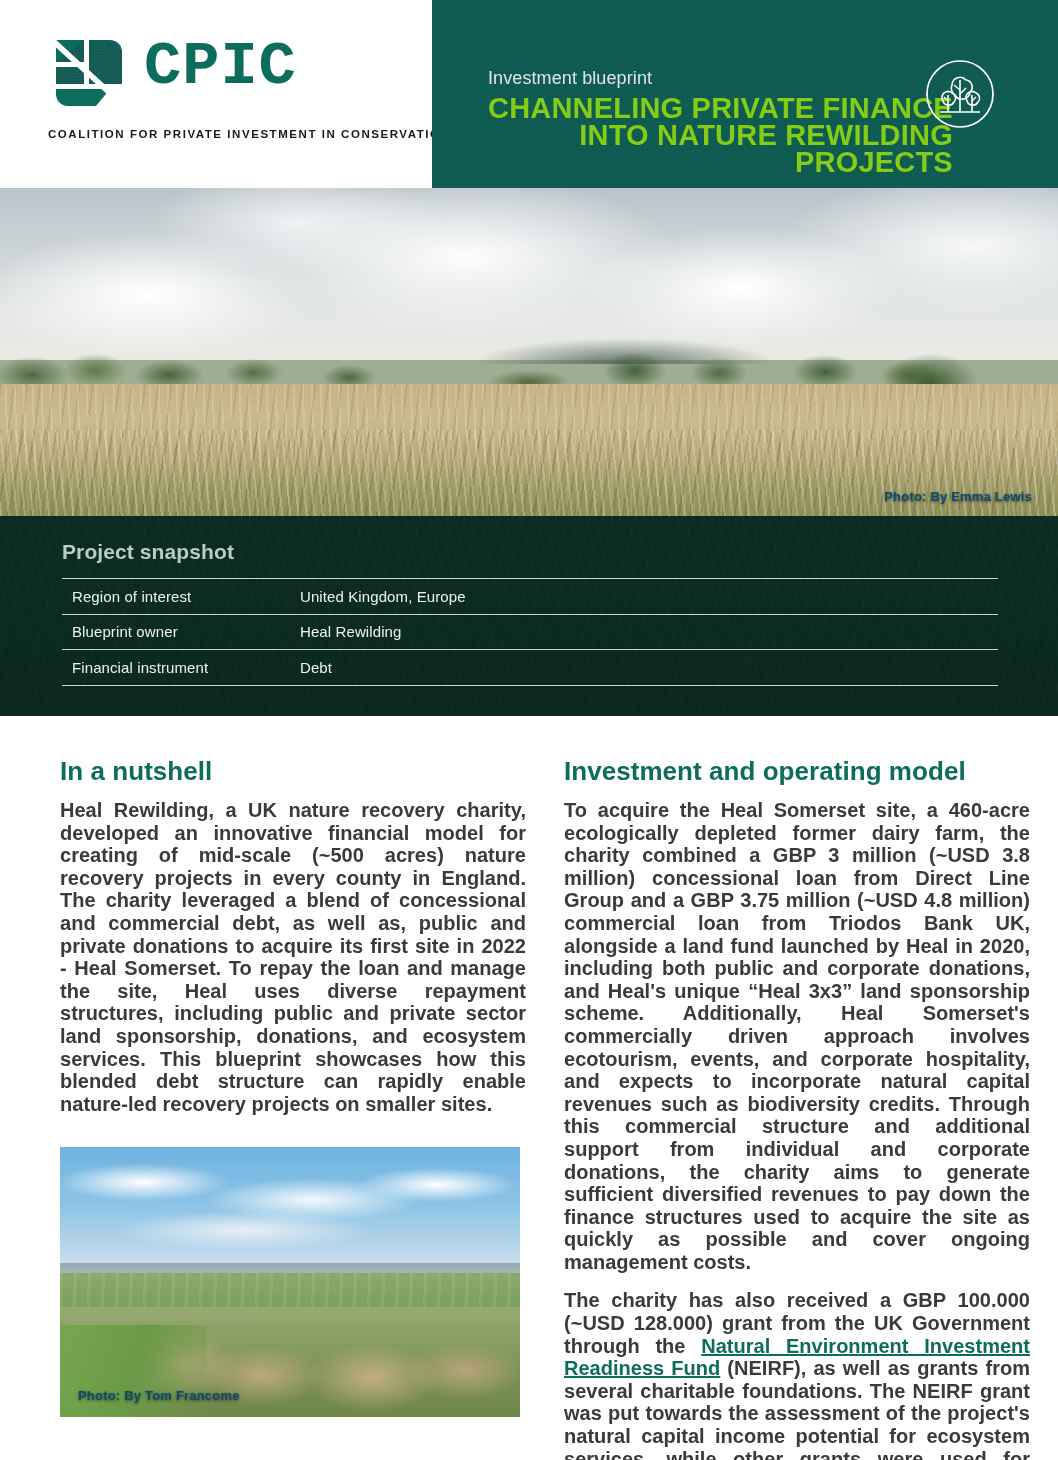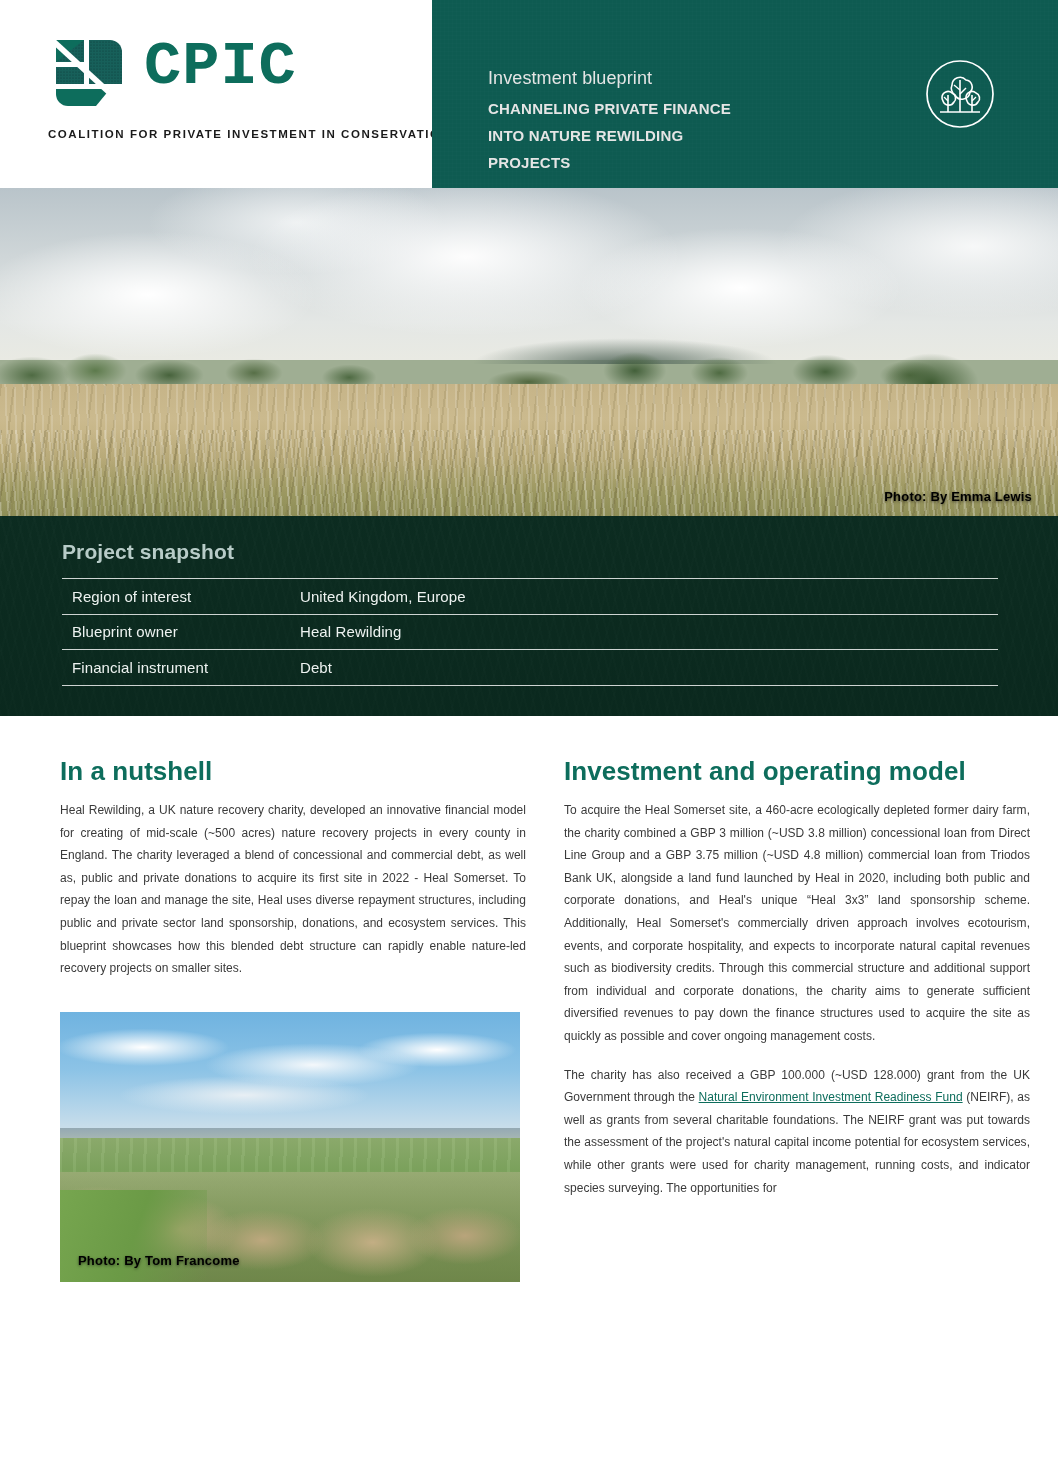--- a/index.html
+++ b/index.html
@@ -85,27 +85,28 @@
   }
   .header-eyebrow {
     font-size: 18px;
     font-weight: 400;
     color: #e5e5e5;
     margin-bottom: 6px;
     letter-spacing: 0.1px;
     margin-top: 26px;
   }
   .header-title {
-    font-size: 15px;
-    font-weight: 700;
-    color: #e5e5e5;
+    font-size: 29px;
+    font-weight: 700;
+    color: #84cc16;
     line-height: 27px;
     letter-spacing: 0.2px;
     white-space: pre-line;
     text-transform: uppercase;
+    text-align: right;
   }
   .header-badge {
     position: absolute;
     right: 58px;
     top: 54px;
     width: 80px;
     height: 80px;
     z-index: 2;
   }
 
@@ -186,21 +187,21 @@
     height: 86px;
     background:
       repeating-linear-gradient(84deg, rgba(255,255,255,0.22) 0 2px, rgba(0,0,0,0) 2px 8px),
       repeating-linear-gradient(100deg, rgba(90,82,45,0.22) 0 2px, rgba(0,0,0,0) 2px 11px),
       linear-gradient(rgba(160,155,95,0) 0%, rgba(120,120,70,0.35) 100%);
   }
   .photo-credit {
     position: absolute;
     font-size: 13px;
     font-weight: 700;
-    color: #000000;
+    color: #0c4a6e;
     letter-spacing: 0.2px;
     text-shadow: 0 1px 3px rgba(0,0,0,0.55);
     z-index: 5;
   }
   .hero .photo-credit {
     right: 26px;
     bottom: 12px;
   }
 
   
@@ -256,27 +257,28 @@
   }
   .col { width: 466px; flex: 0 0 466px; }
   .sec-head {
     font-size: 26px;
     font-weight: 700;
     color: #0d6d5c;
     margin: 0 0 12px 0;
     letter-spacing: 0.05px;
   }
   .body-p {
-    font-size: 12px;
+    font-size: 20px;
     line-height: 22.6px;
     color: #3a3a3a;
     text-align: justify;
     margin: 0 0 16px 0;
     letter-spacing: 0.02px;
     hyphens: none;
+    font-weight: bold;
   }
   .body-p:last-child { margin-bottom: 0; }
   .inline-link {
     color: #0d6d5c;
     text-decoration: underline;
   }
 
   
   .photo2 {
     position: relative;

